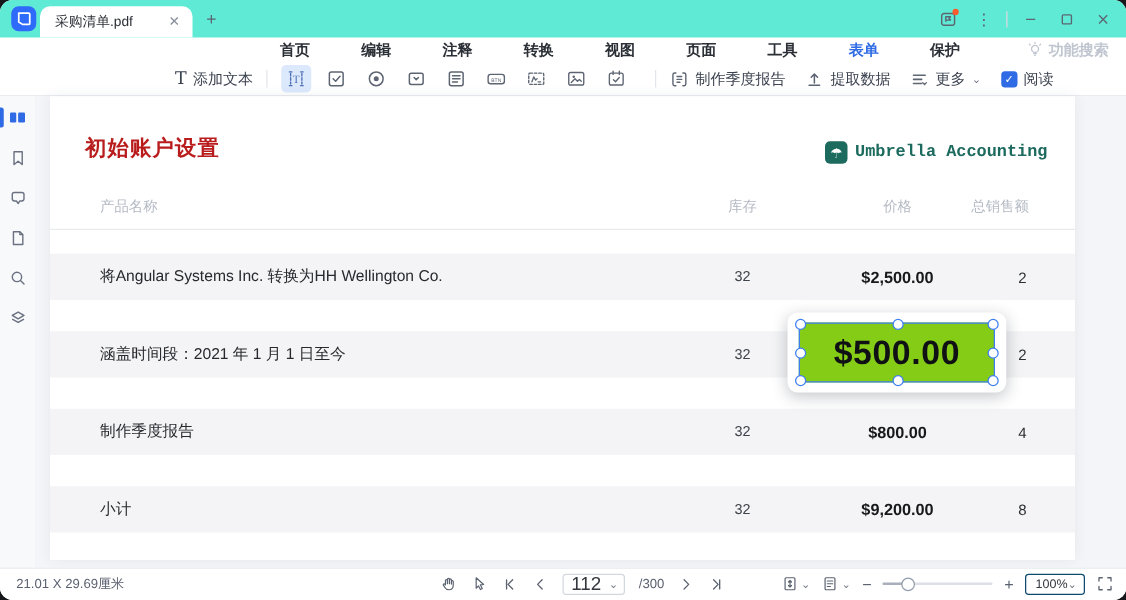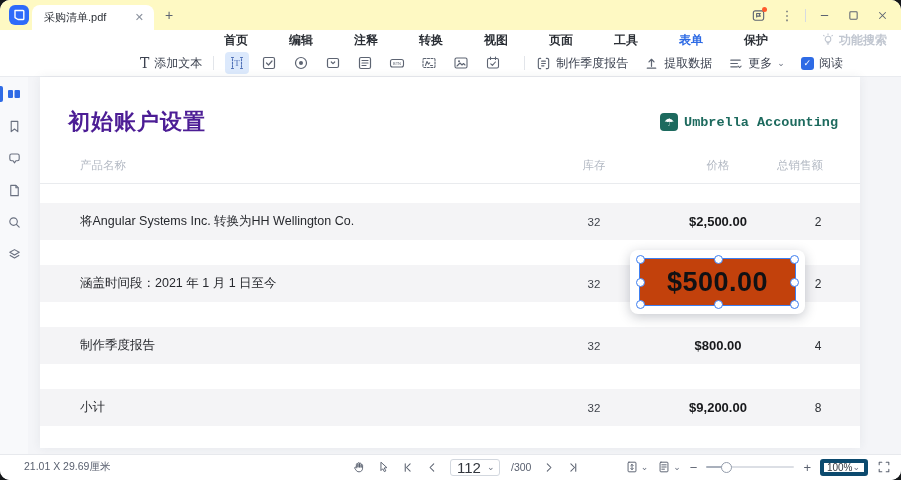--- a/index.html
+++ b/index.html
@@ -1,19 +1,19 @@
 <!DOCTYPE html>
 <html><head>
 <meta charset="utf-8">
 <style>
   html,body{margin:0;padding:0;background:#15171a;}
   .window{position:relative;width:901px;height:480px;overflow:hidden;border-radius:10px;
     background:#fff;font-family:"Liberation Sans",sans-serif;-webkit-font-smoothing:antialiased;}
   
-  .titlebar{position:absolute;left:0;top:0;right:0;height:48px;background:#fef9c3;}
+  .titlebar{position:absolute;left:0;top:0;right:0;height:48px;background:#5eead4;}
   .applogo{position:absolute;left:9px;top:5px;width:20px;height:20px;border-radius:6px;background:#2f6bfa;
     display:flex;align-items:center;justify-content:center;}
   .tab{position:absolute;left:32px;top:5px;width:122px;height:25px;background:#fff;border-radius:8px 8px 0 0;
     display:flex;align-items:center;padding:0 8px 0 12px;box-sizing:border-box;}
   .tab-title{font-size:11px;color:#2b2f36;flex:1;white-space:nowrap;overflow:hidden;}
   .tab-close{color:#8a919d;font-size:11px;cursor:pointer;padding:0 2px;}
   .newtab{position:absolute;left:160px;top:6px;width:18px;height:18px;color:#5d6472;font-size:14px;
     display:flex;align-items:center;justify-content:center;}
   .win-ctrls{position:absolute;right:8px;top:0;height:30px;display:flex;align-items:center;gap:7px;}
   .wbtn{width:22px;height:22px;display:flex;align-items:center;justify-content:center;position:relative;}
@@ -39,57 +39,57 @@
   .chev{font-size:9px;color:#6a7180;}
   .readbox{width:13px;height:13px;border-radius:3px;background:#2e6be5;color:#fff;font-size:9px;
     display:flex;align-items:center;justify-content:center;}
   
   .sidebar{position:absolute;left:0;top:77px;bottom:25px;width:28px;background:#f8f9fb;}
   .side-item{width:28px;height:30px;display:flex;align-items:center;justify-content:center;position:relative;margin-top:2px;}
   .side-item.active::before{content:"";position:absolute;left:0;top:7px;width:3px;height:16px;background:#2f6be5;border-radius:0 2px 2px 0;}
   
   .main{position:absolute;left:28px;top:77px;right:0;bottom:25px;background:#f4f5f8;}
   .page{position:absolute;left:12px;top:0;width:820px;height:371px;background:#fff;box-shadow:0 0 10px rgba(40,50,70,.07);}
-  .doc-title{position:absolute;left:28px;top:30px;font-size:22px;font-weight:700;color:#4c1d95;letter-spacing:1px;}
+  .doc-title{position:absolute;left:28px;top:30px;font-size:17px;font-weight:700;color:#b91c1c;letter-spacing:1px;}
   .brand{position:absolute;right:22px;top:36px;display:flex;align-items:center;gap:6px;}
   .brand-mark{width:18px;height:18px;border-radius:4px;background:#1d6a5e;color:#fff;font-size:11px;
     display:flex;align-items:center;justify-content:center;}
   .brand-name{font-family:Liberation Mono, monospace;font-weight:700;font-size:13.5px;color:#1d6a5e;}
   .thead{position:absolute;left:0;right:0;top:81px;height:16px;font-size:11.5px;color:#b4bac4;}
   .th-name{position:absolute;left:40px;}
   .th-stock{position:absolute;left:524px;width:60px;text-align:center;}
   .th-price{position:absolute;left:608px;width:140px;text-align:center;}
   .th-total{position:absolute;left:700px;width:120px;text-align:center;font-family:Liberation Serif, serif;}
   .head-divider{position:absolute;left:0;right:0;top:106px;height:1px;background:#e9ebee;}
   .trow{position:absolute;left:0;right:0;height:37px;background:#f4f4f6;}
   .trow .name{position:absolute;left:40px;top:0;height:37px;display:flex;align-items:center;font-size:12.5px;color:#27292e;}
   .trow .stock{position:absolute;left:524px;width:60px;top:0;height:37px;display:flex;align-items:center;justify-content:center;font-size:11.5px;color:#3f434b;}
   .trow .price{position:absolute;left:608px;width:140px;top:0;height:37px;display:flex;align-items:center;justify-content:center;font-size:13px;font-weight:700;color:#17181b;}
   .trow .total{position:absolute;left:748px;width:60px;top:0;height:37px;display:flex;align-items:center;justify-content:center;font-size:12px;color:#2b2e33;}
   
   .field-card{position:absolute;left:590px;top:173px;width:175px;height:64px;background:#fff;border-radius:8px;
     box-shadow:0 3px 12px rgba(30,40,60,.25);z-index:5;}
-  .field-box{position:absolute;left:9px;top:8px;right:9px;bottom:8px;background:#c2410c;border:1.5px solid #3d7ef0;
+  .field-box{position:absolute;left:9px;top:8px;right:9px;bottom:8px;background:#84cc16;border:1.5px solid #3d7ef0;
     display:flex;align-items:center;justify-content:center;}
   .field-value{font-size:27px;font-weight:600;color:#101114;letter-spacing:.5px;}
   .handle{position:absolute;width:7px;height:7px;border-radius:50%;background:#fff;border:1.5px solid #3d7ef0;z-index:6;}
   
   .statusbar{position:absolute;left:0;bottom:0;right:0;height:25px;background:#fff;border-top:1px solid #e7e9ed;}
-  .dim-label{position:absolute;left:13px;top:0;height:24px;display:flex;align-items:center;font-size:10.5px;color:#5a6170;margin-left:11px;}
+  .dim-label{position:absolute;left:13px;top:0;height:24px;display:flex;align-items:center;font-size:10.5px;color:#5a6170;}
   .nav-group{position:absolute;left:352px;top:0;height:24px;display:flex;align-items:center;gap:11px;}
   .pagebox{width:50px;height:17px;border:1px solid #d3d8df;border-radius:3px;display:flex;align-items:center;box-sizing:border-box;padding:0 4px 0 6px;gap:4px;}
   .pagebox input{border:none;outline:none;width:26px;font-size:15px;color:#33373e;padding:0;background:transparent;font-family:"Liberation Sans",sans-serif;}
   .ptotal{font-size:10.5px;color:#5a6170;}
   .zoom-group{position:absolute;right:10px;top:0;height:24px;display:flex;align-items:center;gap:9px;}
   .mini{font-size:13px;color:#5b6270;line-height:1;}
   .slider{width:88px;height:12px;position:relative;display:flex;align-items:center;}
   .slider .track-l{position:absolute;left:0;width:20px;height:2px;background:#a9b0bc;border-radius:1px;}
   .slider .track-r{position:absolute;left:20px;right:0;height:2px;background:#dcdfe5;border-radius:1px;}
   .slider .thumb{position:absolute;left:15px;width:9px;height:9px;border-radius:50%;background:#fff;border:1.5px solid #939cab;}
-  .zoombox{width:48px;height:17px;border:4px solid #0c4a6e;border-radius:3px;display:flex;align-items:center;justify-content:flex-end;box-sizing:border-box;padding:0 4px 0 6px;font-size:10px;color:#33373e;}
+  .zoombox{width:48px;height:17px;border:1px solid #0c4a6e;border-radius:3px;display:flex;align-items:center;justify-content:center;box-sizing:border-box;padding:0 4px 0 6px;font-size:10px;color:#33373e;}
   svg{display:block;}
 </style>
 </head>
 <body>
 
 <div class="window">
 
   <div class="titlebar">
     <div class="applogo">
       <svg width="12" height="12" viewBox="0 0 12 12">

